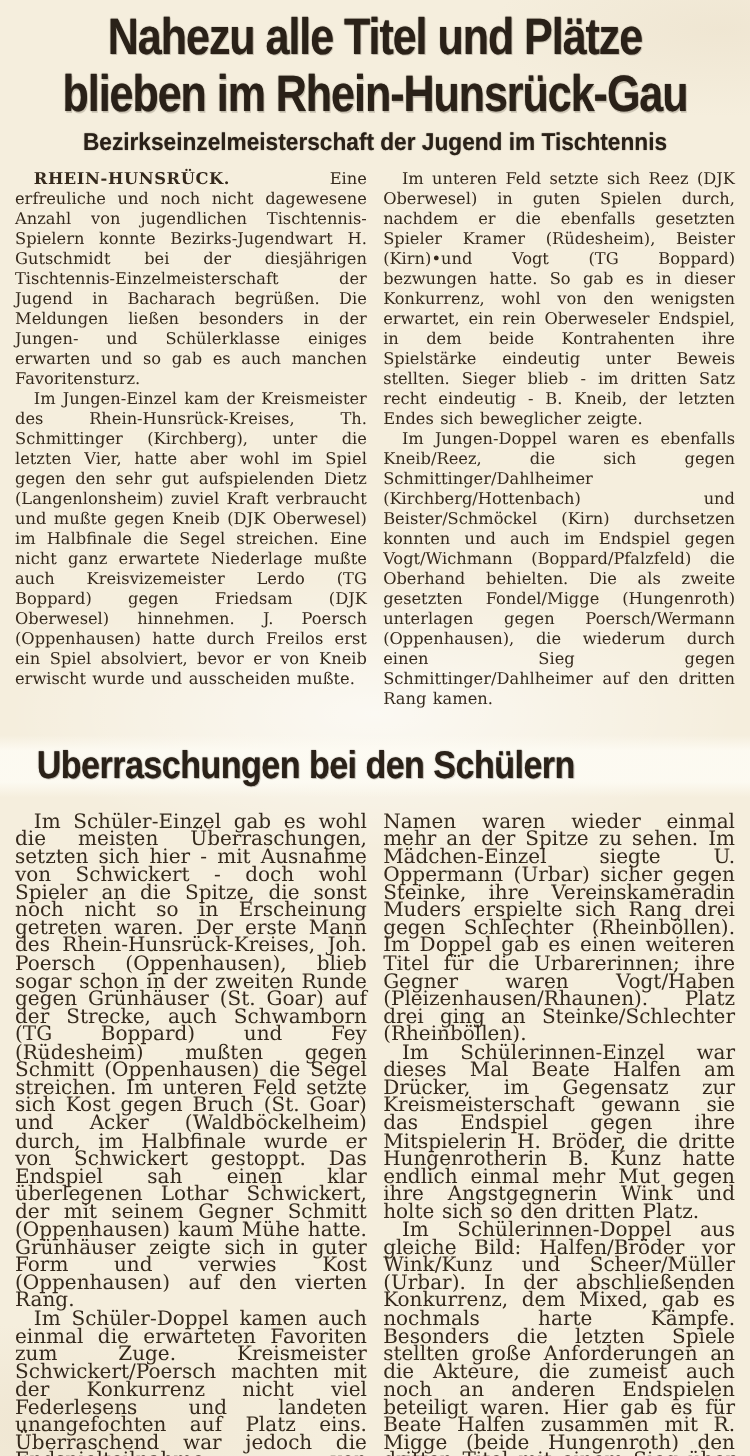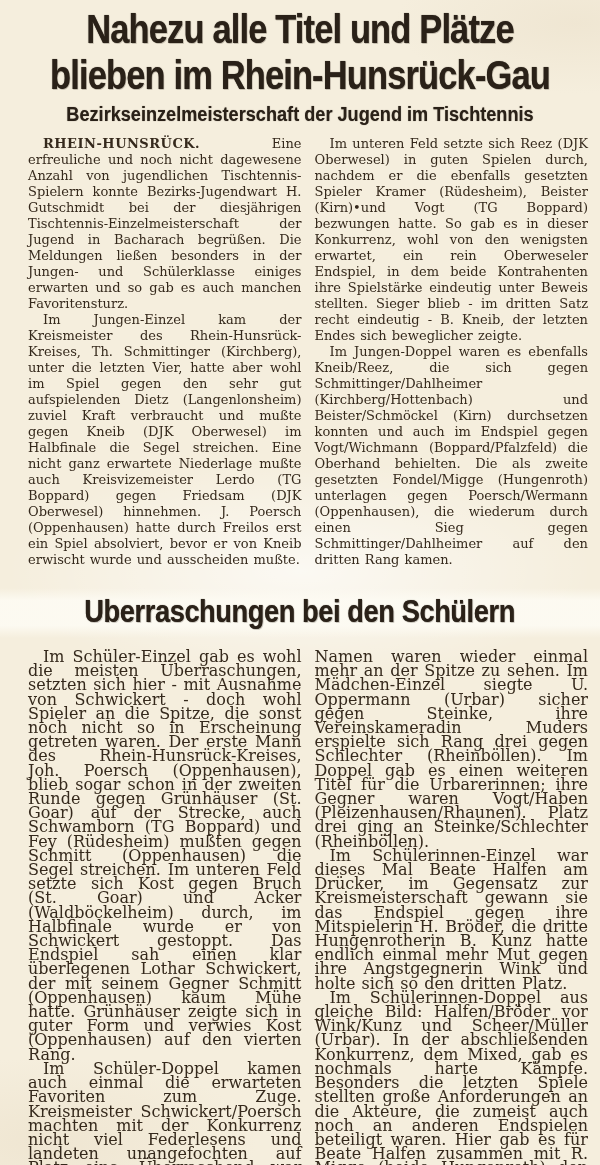--- a/index.html
+++ b/index.html
@@ -31,36 +31,36 @@
     display:block;white-space:nowrap;margin-top:4px;
     font-family:"Liberation Sans", sans-serif;
     font-weight:bold;
     font-size:19.5px;line-height:24px;
     color:#2a2118;
     transform:scaleX(.93);transform-origin:50% 50%;
     text-shadow:0 0 1px rgba(42,33,24,.6);
   }
 
   
-  .cols{display:flex;gap:13px;padding:0 12px 0 28px;box-sizing:border-box;}
+  .cols{display:flex;gap:13px;padding:0 12px 0 12px;box-sizing:border-box;}
   .col{flex:1 1 0;min-width:0;}
   .para{
     margin:0;text-align:justify;text-indent:15px;
     hyphens:auto;-webkit-hyphens:auto;
     word-spacing:1px;
   }
   .sec1 .para{font-size:13px;line-height:16px;}
   .sec2 .para{font-size:16px;line-height:14.2px;}
   .col-spaced .para + .para{}
   .no-indent{text-indent:0;}
   .dateline{font-weight:bold;letter-spacing:.5px;}
 
   
   .band{
-    margin:20px 0 12px 0;padding:6px 0 8px 0;text-align:center;
+    margin:20px 0 12px 0;padding:6px 0 8px 0;text-align:left;
     background:linear-gradient(to bottom, rgba(255,255,255,0), rgba(253,251,243,.9) 25%, rgba(253,251,243,.9) 75%, rgba(255,255,255,0));
   }
   .section-hl{
     display:inline-block;white-space:nowrap;margin:0;
     font-family:"Liberation Sans", sans-serif;
     font-weight:bold;
     font-size:31px;line-height:36px;
     color:#2a2118;
     letter-spacing:-.5px;
     transform:scaleX(.88);transform-origin:50% 50%;

